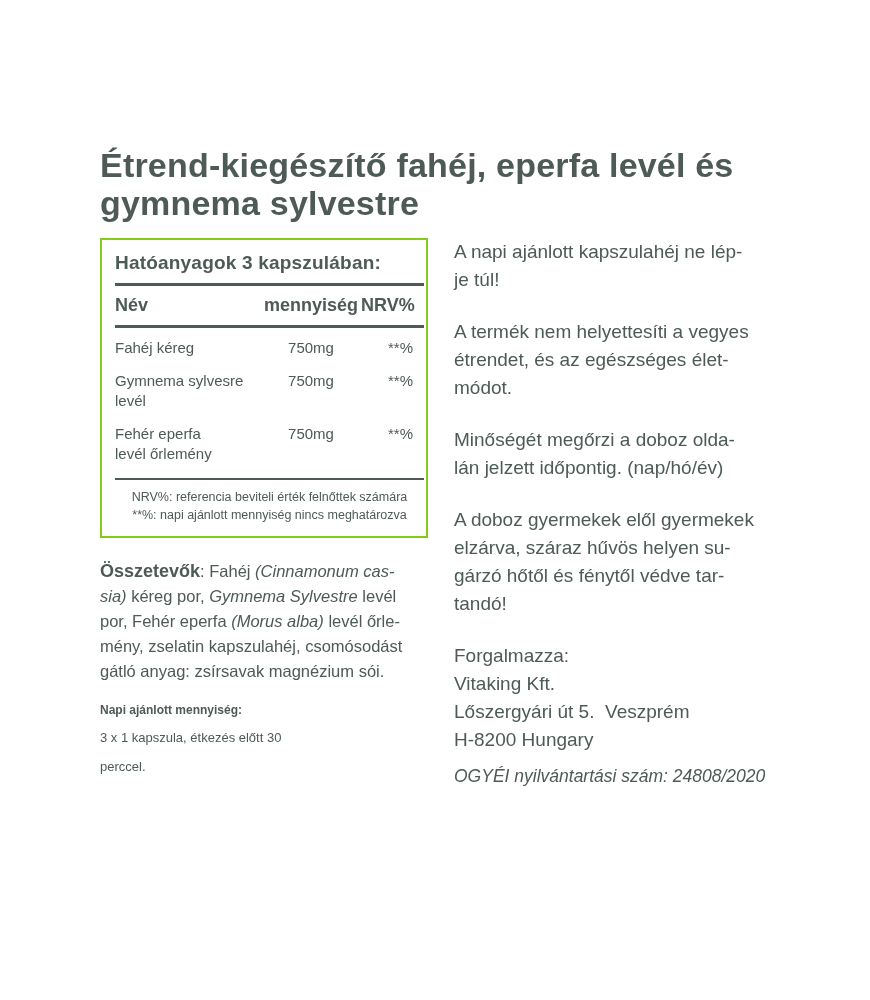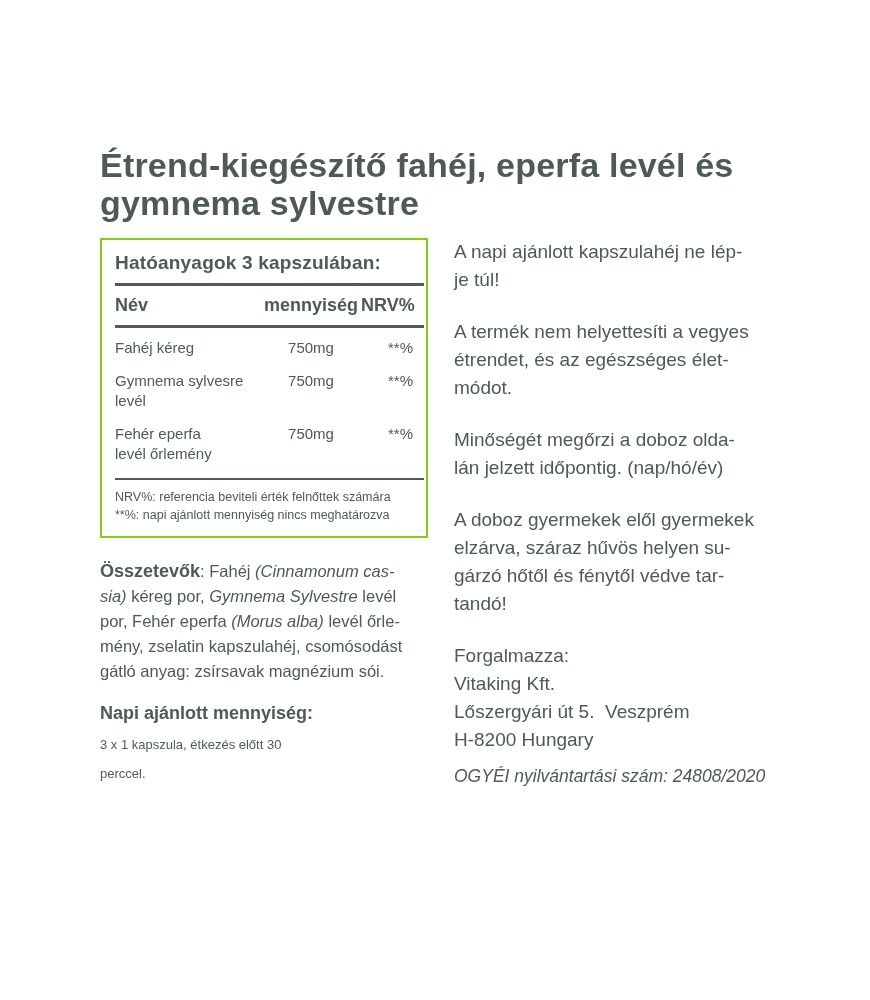--- a/index.html
+++ b/index.html
@@ -60,20 +60,21 @@
     line-height: 20px;
   }
   .cell-name   { width: 146px; white-space: pre-wrap; }
   .cell-amount { width: 100px; text-align: center; }
   .cell-nrv    { width: 52px;  text-align: right; }
   .facts-rows { padding: 3px 0 8px 0; }
   .facts-footnotes {
     padding-top: 8px;
     font-size: 12.5px;
     line-height: 18px;
+    text-align: center;
   }
 
   
   .net-weight {
     margin-top: 18px;
     font-size: 21.5px;
     font-weight: bold;
   }
   .ingredients {
     margin-top: 21px;
@@ -81,21 +82,21 @@
     line-height: 25px;
     white-space: pre-wrap;
   }
   .ingredients .lead {
     font-size: 18px;
     font-weight: bold;
   }
   .italic { font-style: italic; }
   .daily-heading {
     margin-top: 19px;
-    font-size: 18px;
+    font-size: 12px;
     font-weight: bold;
   }
   .daily-text {
     margin-top: 6px;
     font-size: 13px;
     line-height: 29px;
     white-space: pre-wrap;
   }
 
   

